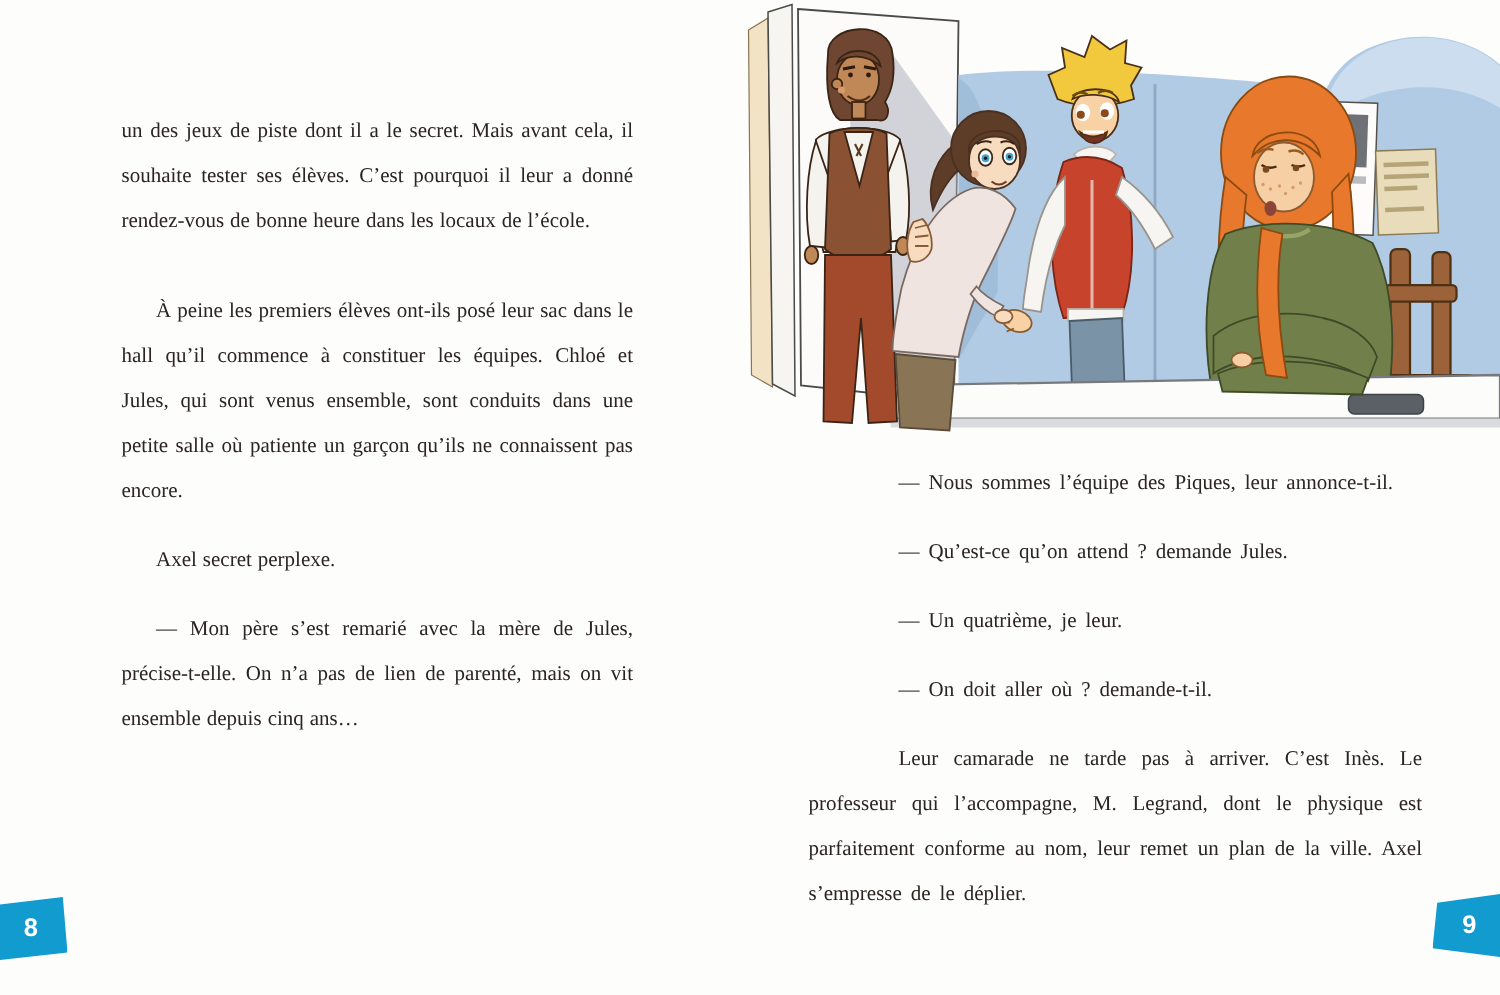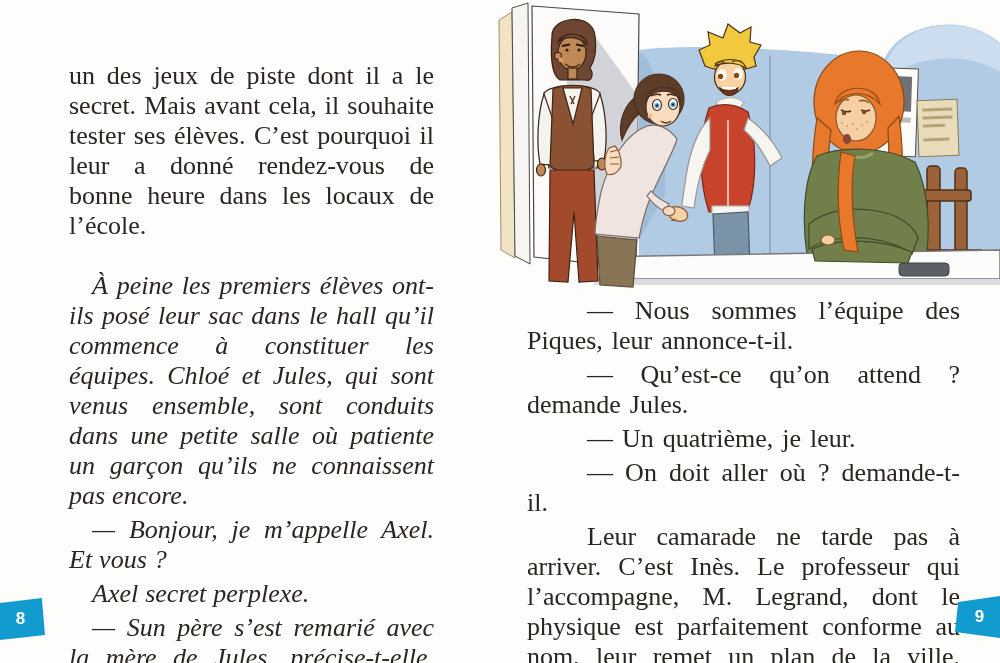--- a/index.html
+++ b/index.html
@@ -10,28 +10,28 @@
   }
   .page{position:absolute;top:0;height:663px;width:500px;}
   .page-left{left:0;}
   .page-right{left:500px;}
 
   .text-block{position:absolute;color:var(--ink,#2b2521);}
   .text-left{left:65px;top:57px;width:373px;}
   .text-right{left:23px;top:292px;width:441px;}
 
   .para{
-    margin:4px;
-    font-size:26px;line-height:30px;
+    margin:16px;
+    font-size:14px;line-height:30px;
     text-align:justify;
     hyphens:auto;-webkit-hyphens:auto;
   }
   .page-left .para{word-spacing:0.5px;}
   .page-right .para{word-spacing:2.5px;}
-  .page-left .para.indent{text-indent:23px;font-style:italic;}
+  .page-left .para.indent{text-indent:23px;}
   .page-right .para.indent{text-indent:60px;}
   .para.space-after{margin-bottom:30px;}
 
   .illustration{
     position:absolute;left:-3px;top:0;width:503px;height:292px;
   }
   .illustration svg{display:block;width:100%;height:100%;}
 
   .page-badge{
     position:absolute;
@@ -56,23 +56,22 @@
 </head>
 <body>
 
 <div class="spread">
 
   <section class="page page-left">
     <div class="text-block text-left">
 
     <p class="para space-after">un des jeux de piste dont il a le secret. Mais avant cela, il souhaite tester ses élèves. C’est pourquoi il leur a donné rendez-vous de bonne heure dans les locaux de l’école.</p>
         <p class="para indent">À peine les premiers élèves ont-ils posé leur sac dans le hall qu’il commence à constituer les équipes. Chloé et Jules, qui sont venus ensemble, sont conduits dans une petite salle où patiente un garçon qu’ils ne connaissent pas encore.</p>
-        <p class="para indent">— Bonjour, je m’appelle Axel. Et vous&nbsp;?</p>
         <p class="para indent">Axel secret perplexe.</p>
-        <p class="para indent">— Sun père s’est remarié avec la mère de Jules, précise-t-elle. On n’a pas de lien de parenté, mais on vit ensemble depuis cinq ans…</p>
+        <p class="para indent">— Mon père s’est remarié avec la mère de Jules, précise-t-elle. On n’a pas de lien de parenté, mais on vit ensemble depuis cinq ans…</p>
       </div>
     <div class="page-badge badge-left">
       <span>8</span>
     </div>
   </section>
 
   <section class="page page-right">
 
     <div class="illustration">
       <svg viewBox="0 0 503 292" xmlns="http://www.w3.org/2000/svg">

